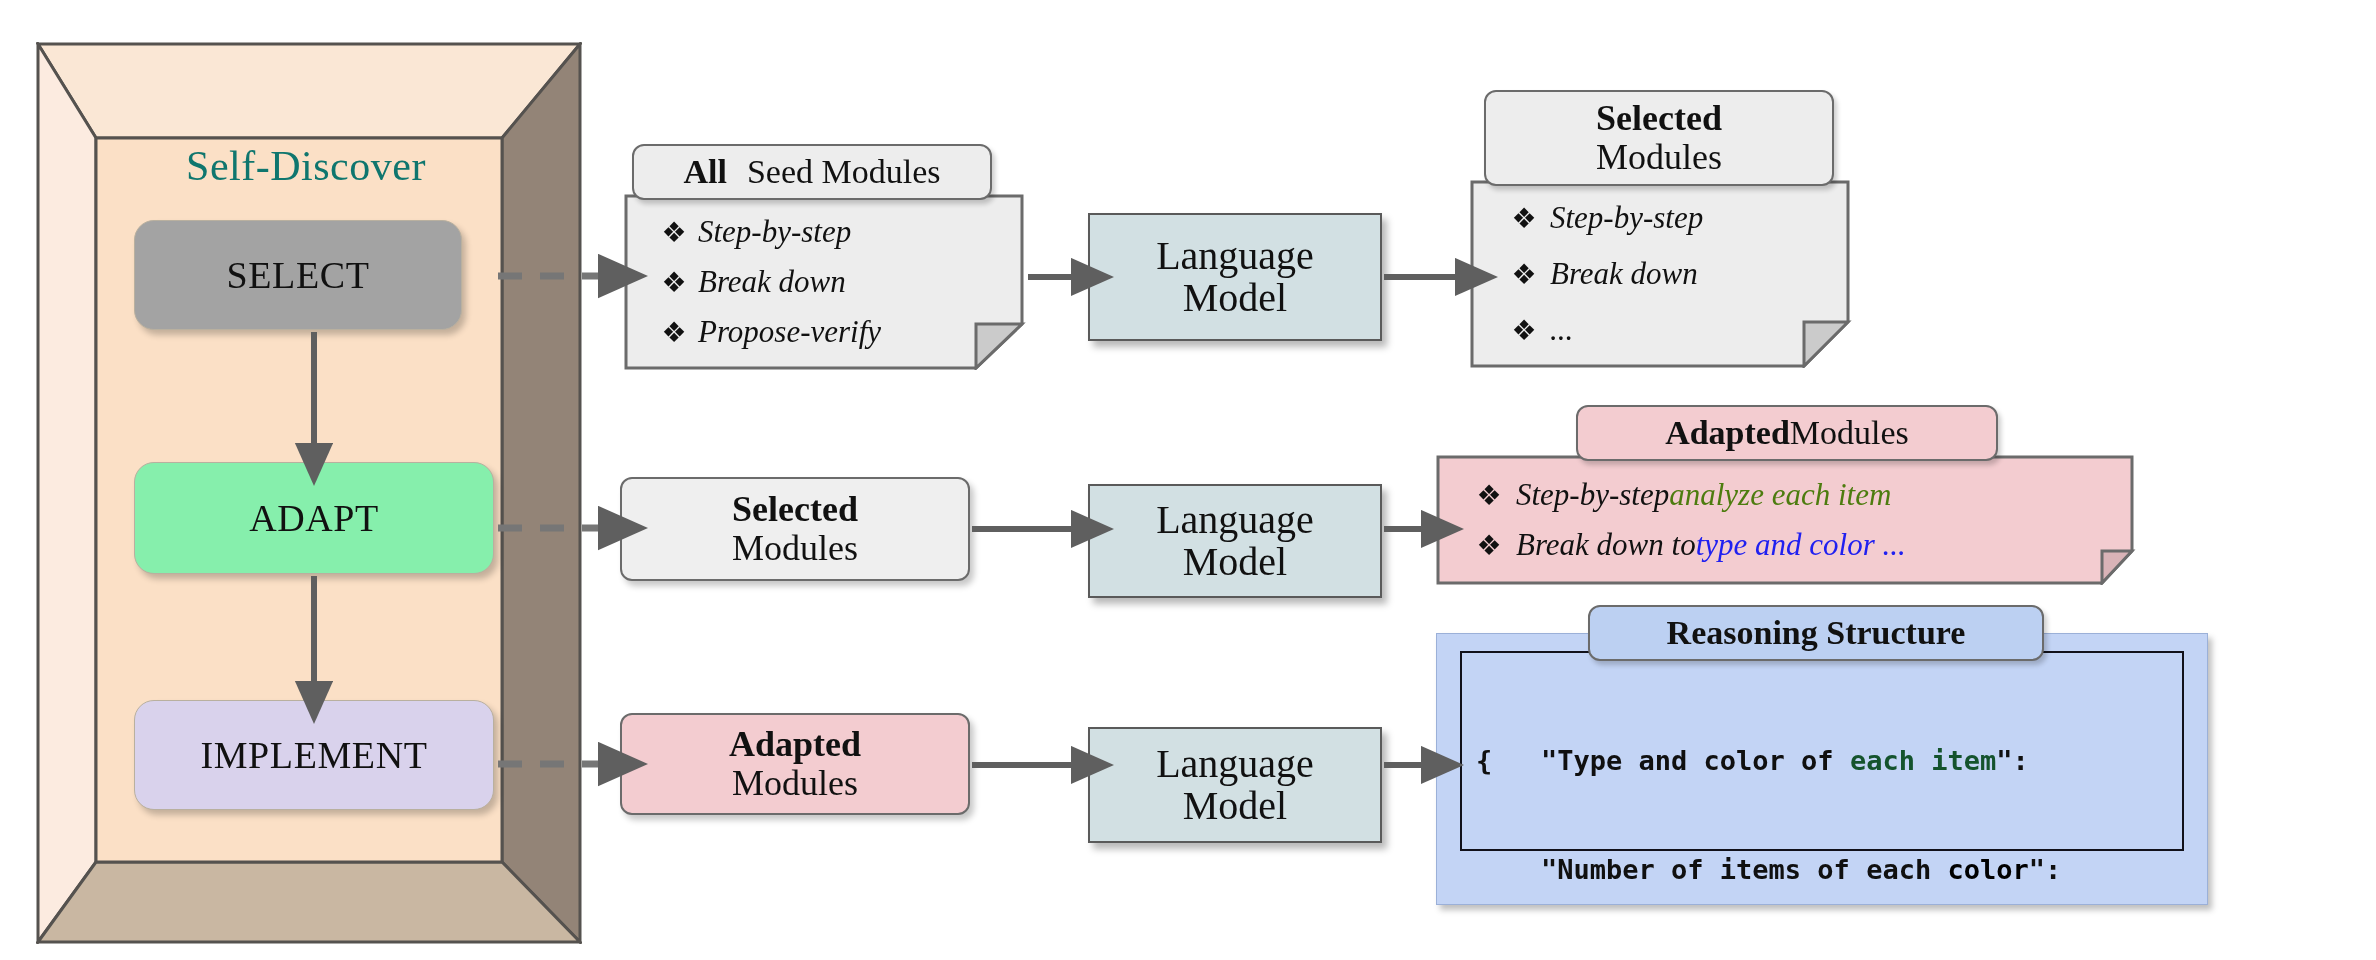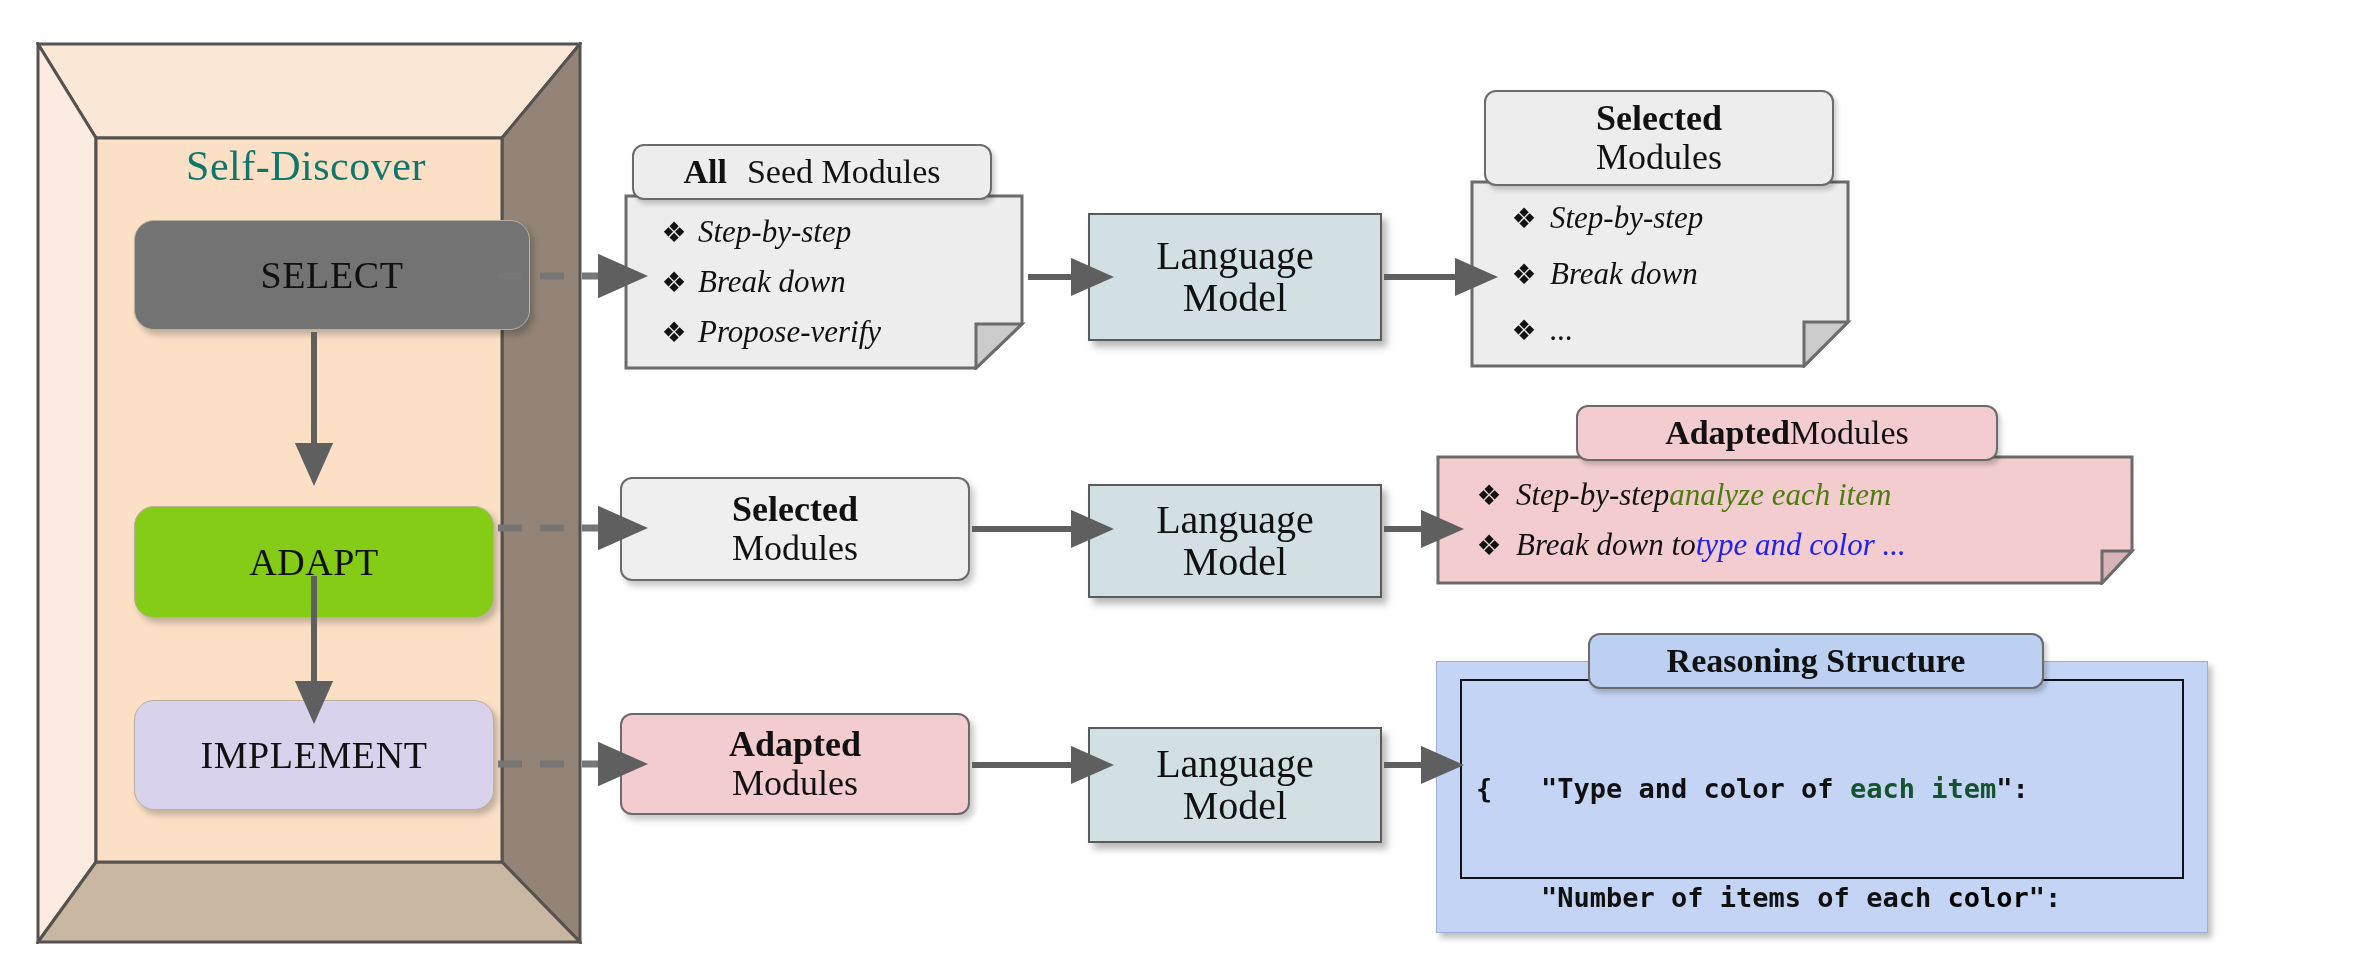--- a/index.html
+++ b/index.html
@@ -49,22 +49,22 @@
     border: 1px solid #b9b09f;
     box-shadow: 4px 5px 6px rgba(0,0,0,0.22);
     display: flex;
     align-items: center;
     justify-content: center;
     font-size: 38px;
     color: #111111;
     letter-spacing: 0.6px;
     box-sizing: border-box;
   }
-  #stage-select    { left: 134px; top: 220px; width: 396px; height: 110px; background:#737373; }
-  #stage-adapt     { left: 134px; top: 462px; width: 360px; height: 112px; background:#84cc16;margin-top:44px; }
+  #stage-select    { left: 134px; top: 220px; width: 328px; height: 110px; background:#a3a3a3; }
+  #stage-adapt     { left: 134px; top: 462px; width: 360px; height: 112px; background:#86efac; }
   #stage-implement { left: 134px; top: 700px; width: 360px; height: 110px; background:#d9d2ec; }
 
   
   .node {
     position: absolute;
     box-sizing: border-box;
     display: flex;
     align-items: center;
     justify-content: center;
     color: #111111;
@@ -163,21 +163,21 @@
   #g-adapted { left: 1436px; top: 405px; width: 700px; height: 180px; }
   #g-adapted .note-header { left: 140px; top: 0; width: 422px; height: 56px; background:#f3ccd0; font-size: 34px; }
   #g-adapted .note-body { left: 0; top: 50px; width: 700px; height: 130px; }
   #g-adapted .note-items { padding: 10px 0 10px 26px; }
   #g-adapted .note-item { font-size: 31px; margin: 7px 0; }
   #g-adapted .bullet { width: 54px; font-size: 28px; }
   .hl-red  { color: #4d7c0f; font-style: italic; }
   .hl-blue { color: #2020f0; font-style: italic; }
 
   
-  #g-reason { left: 1436px; top: 633px; width: 848px; height: 300px; }
+  #g-reason { left: 1436px; top: 605px; width: 848px; height: 300px; }
   #g-reason .note-header { left: 152px; top: 0; width: 456px; height: 56px; background:#bcd0f2; font-size: 34px; font-weight: bold; z-index: 4; }
   #reason-panel {
     position: absolute;
     left: 0; top: 28px;
     width: 772px; height: 272px;
     background: #c3d4f5;
     border: 1px solid #9bb0d8;
     box-shadow: 4px 5px 6px rgba(0,0,0,0.25);
     box-sizing: border-box;
     z-index: 2;

